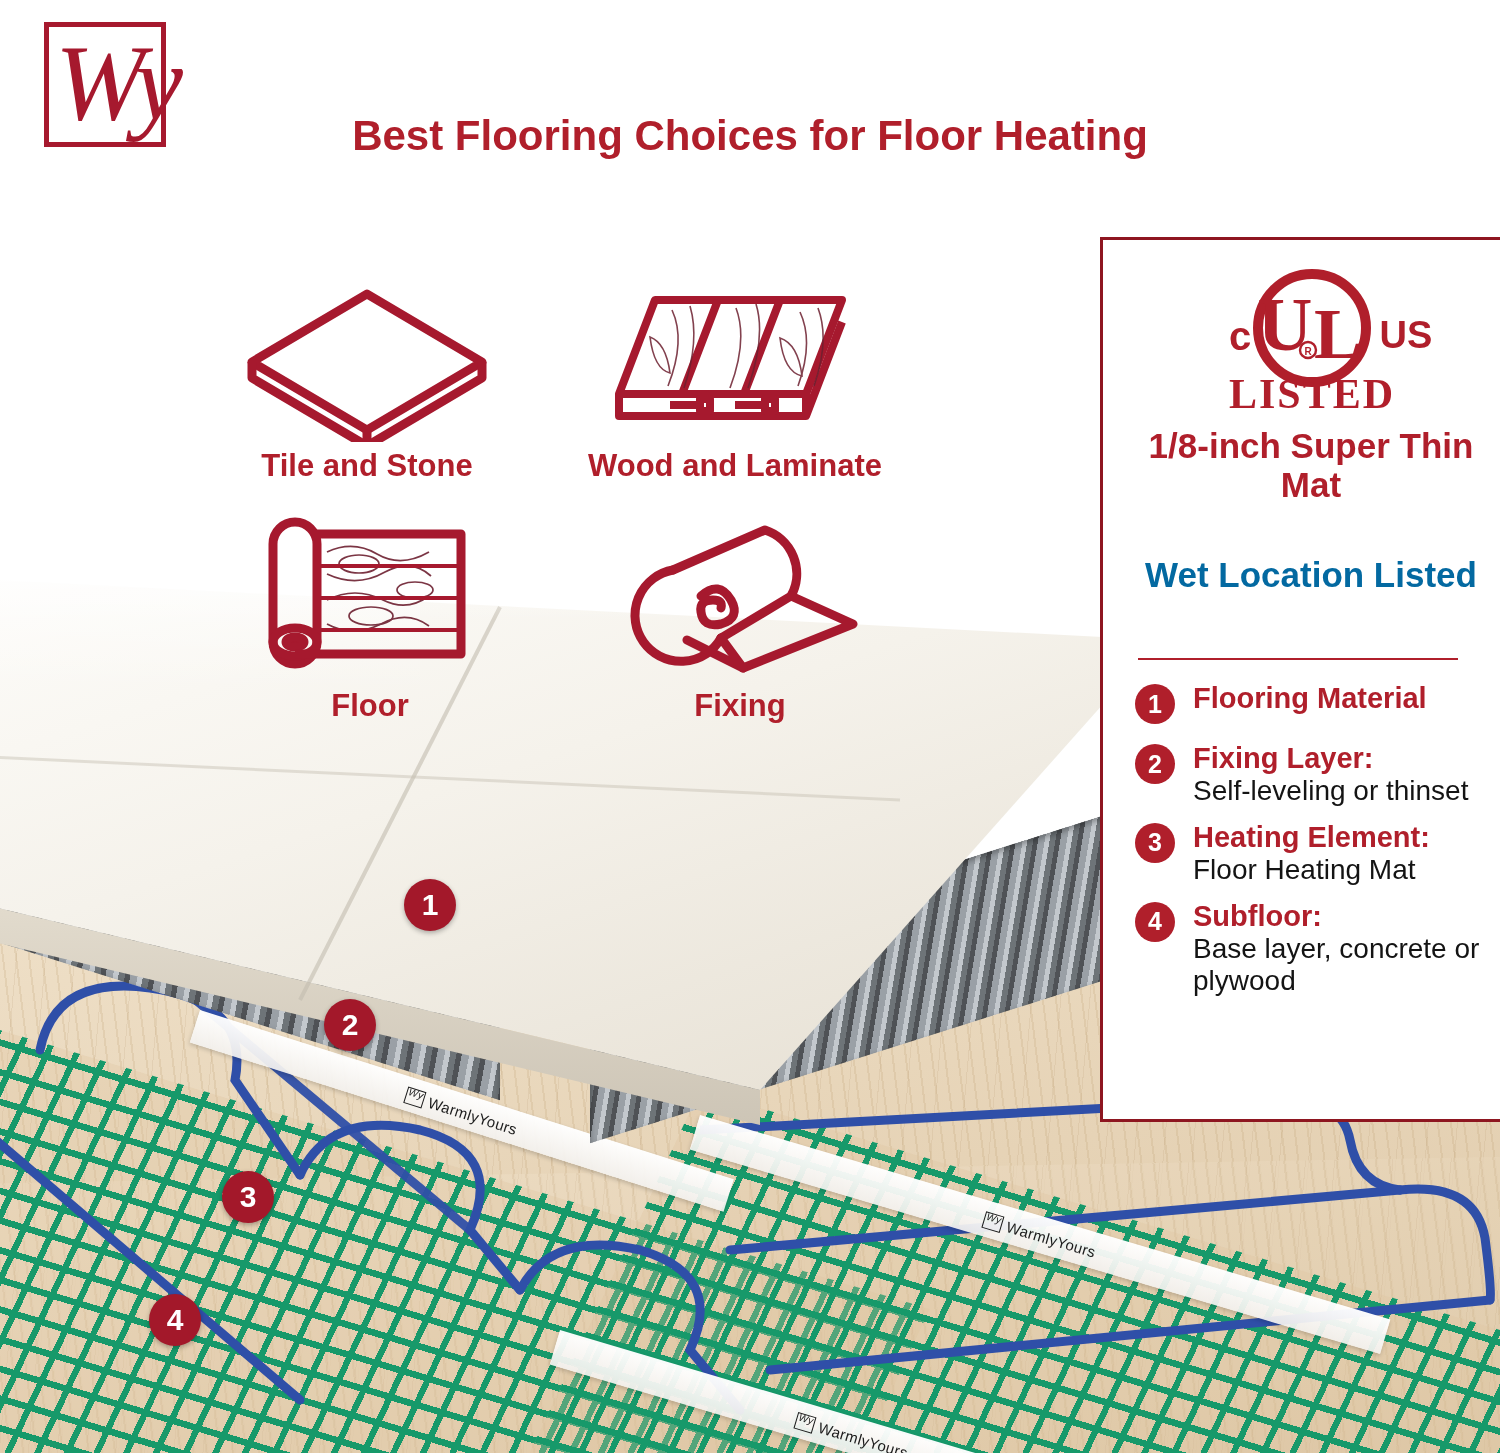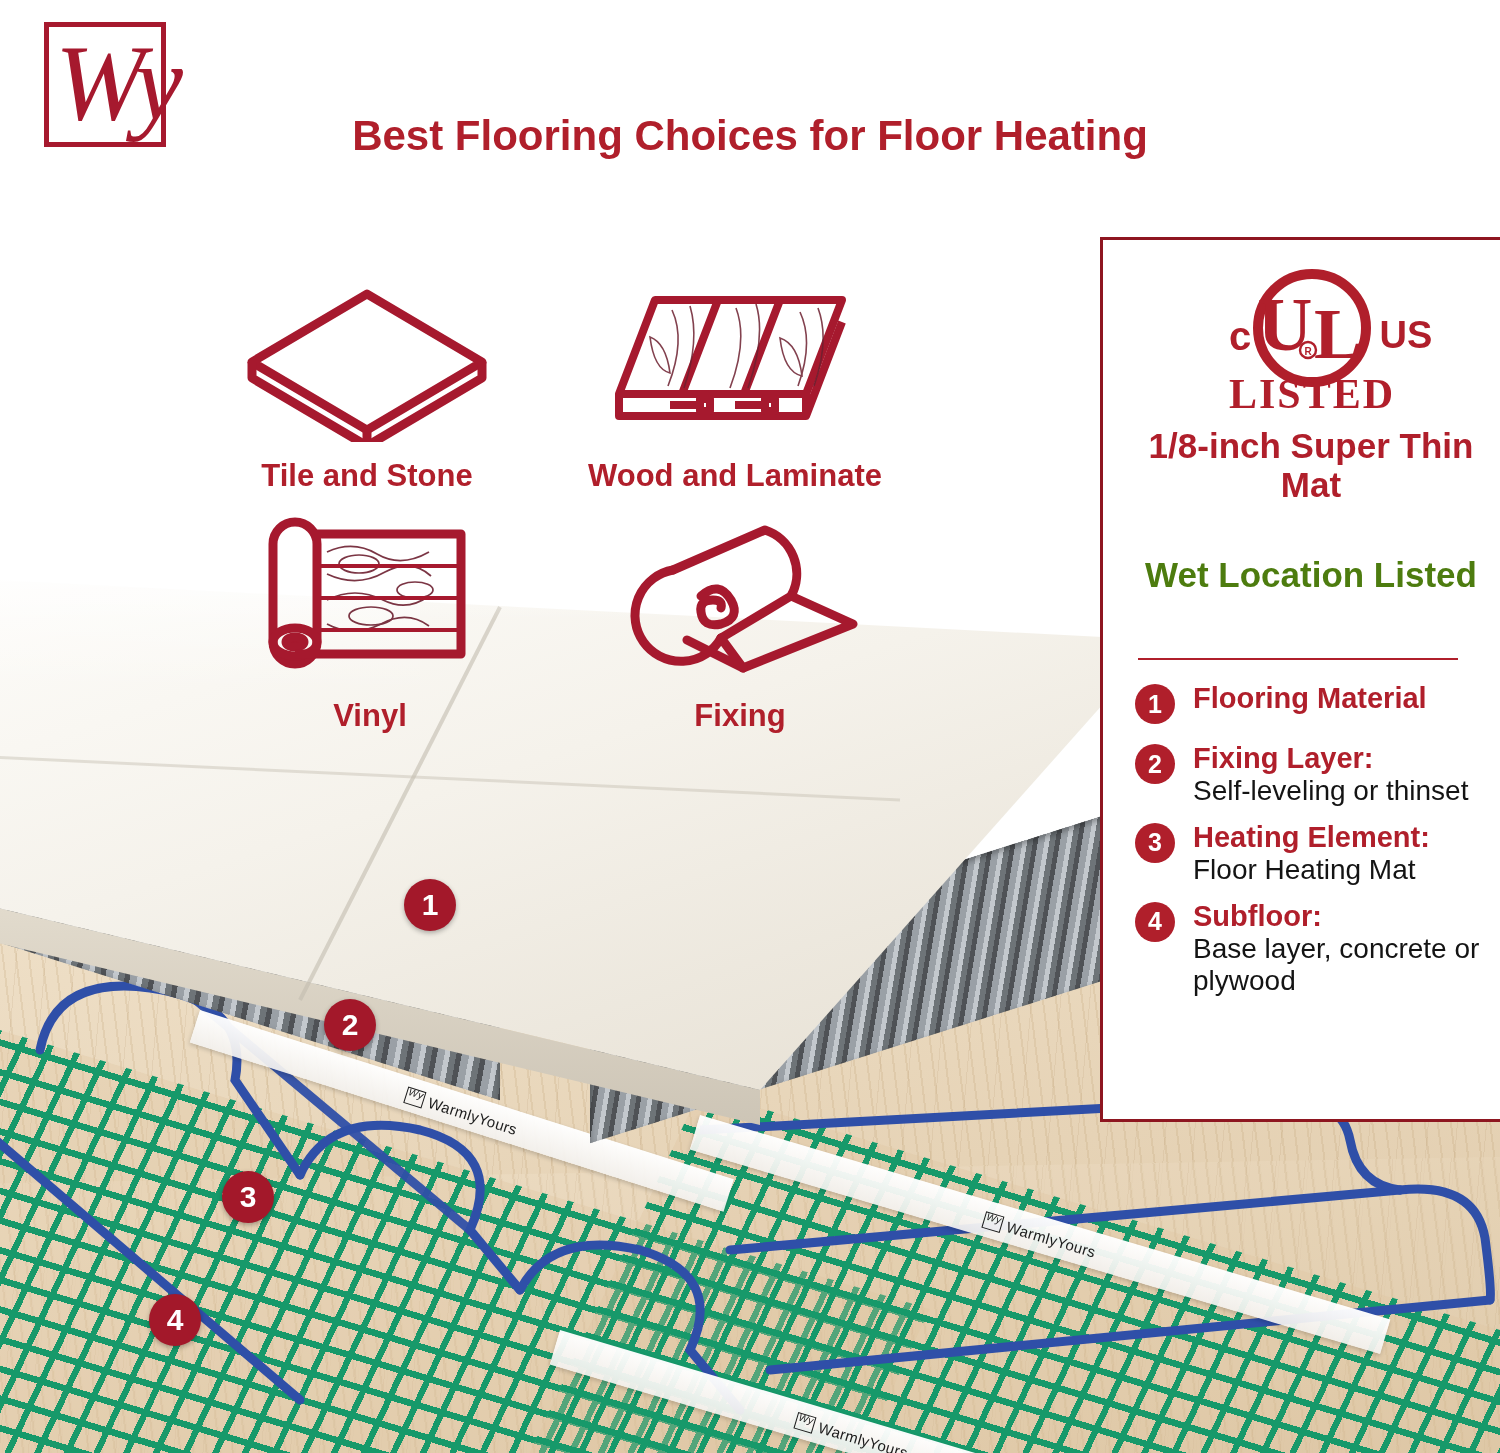--- a/index.html
+++ b/index.html
@@ -73,33 +73,33 @@
     font-size:108px;color:#a6192e;line-height:1;}
   h1.title{position:absolute;left:0;top:6px;width:1500px;text-align:center;margin:0;
     font-size:74px;font-weight:700;color:#b01f2b;letter-spacing:-1px;
     font-family:"Liberation Sans",sans-serif;}
   .subtitle{position:absolute;left:0;top:112px;width:1500px;text-align:center;
     font-size:42px;font-weight:700;color:#b01f2b;
     font-family:"Liberation Sans",sans-serif;}
 
   
   .cat{position:absolute;text-align:center;}
-  .cat .lbl{font-size:31px;font-weight:700;color:#b01f2b;margin-top:16px;
+  .cat .lbl{font-size:31px;font-weight:700;color:#b01f2b;margin-top:6px;
     font-family:"Liberation Sans",sans-serif;}
   .cat svg{display:block;margin:0 auto;}
 
   
   .panel{position:absolute;left:1100px;top:237px;width:420px;height:885px;
     background:#ffffff;border:3px solid #8e1620;border-right:none;box-sizing:border-box;}
   .ulwrap{position:absolute;left:0;top:26px;width:417px;text-align:center;}
   .ulTitle{position:absolute;left:28px;top:186px;width:360px;text-align:center;
     font-size:35px;font-weight:700;color:#b01f2b;line-height:1.12;
     font-family:"Liberation Sans",sans-serif;}
   .ulTitle2{position:absolute;left:28px;top:315px;width:360px;text-align:center;
-    font-size:35px;font-weight:700;color:#4d7c0f;line-height:1.12;
+    font-size:35px;font-weight:700;color:#0369a1;line-height:1.12;
     font-family:"Liberation Sans",sans-serif;}
   .divider{position:absolute;left:35px;top:418px;width:320px;height:2px;background:#b01f2b;}
 
   .legend{position:absolute;left:32px;top:442px;width:380px;}
   .lrow{position:relative;margin-bottom:14px;padding-left:58px;min-height:46px;}
   .lnum{position:absolute;left:0;top:2px;width:40px;height:40px;border-radius:50%;
     background:#b01f2b;color:#fff;font-size:25px;font-weight:700;
     display:flex;align-items:center;justify-content:center;
     font-family:"Liberation Sans",sans-serif;}
   .lhead{font-size:29px;font-weight:700;color:#b01f2b;line-height:1.14;
@@ -254,21 +254,21 @@
         <ellipse cx="104" cy="52" rx="20" ry="9"></ellipse>
         <ellipse cx="160" cy="78" rx="18" ry="8"></ellipse>
         <ellipse cx="116" cy="104" rx="22" ry="9"></ellipse>
       </g>
       <g stroke="#a6192e" stroke-width="4">
         <path d="M64 54 H206"></path>
           <path d="M64 86 H206"></path>
           <path d="M64 118 H206"></path>
       </g>
     </svg>
-    <div class="lbl">Vinyl</div>
+    <div class="lbl">Floor</div>
   </div>
 
   <div class="cat" style="left:610px;top:512px;width:260px;">
     <svg width="250" height="170" viewBox="0 0 250 170">
       <g fill="none" stroke="#a6192e" stroke-width="9" stroke-linejoin="round" stroke-linecap="round">
         <path d="M58 58 a46 46 0 1 0 48 68"></path>
         <path d="M58 58 L150 18 a46 46 0 0 1 26 66 L106 126"></path>
         <path d="M176 84 L238 112 L128 156 L72 128"></path>
         <path d="M106 126 L128 156"></path>
         <path d="M86 84 q18 -16 30 4 q10 18 -10 24 q-18 4 -20 -12 q-2 -12 12 -12 q10 0 8 8"></path>

